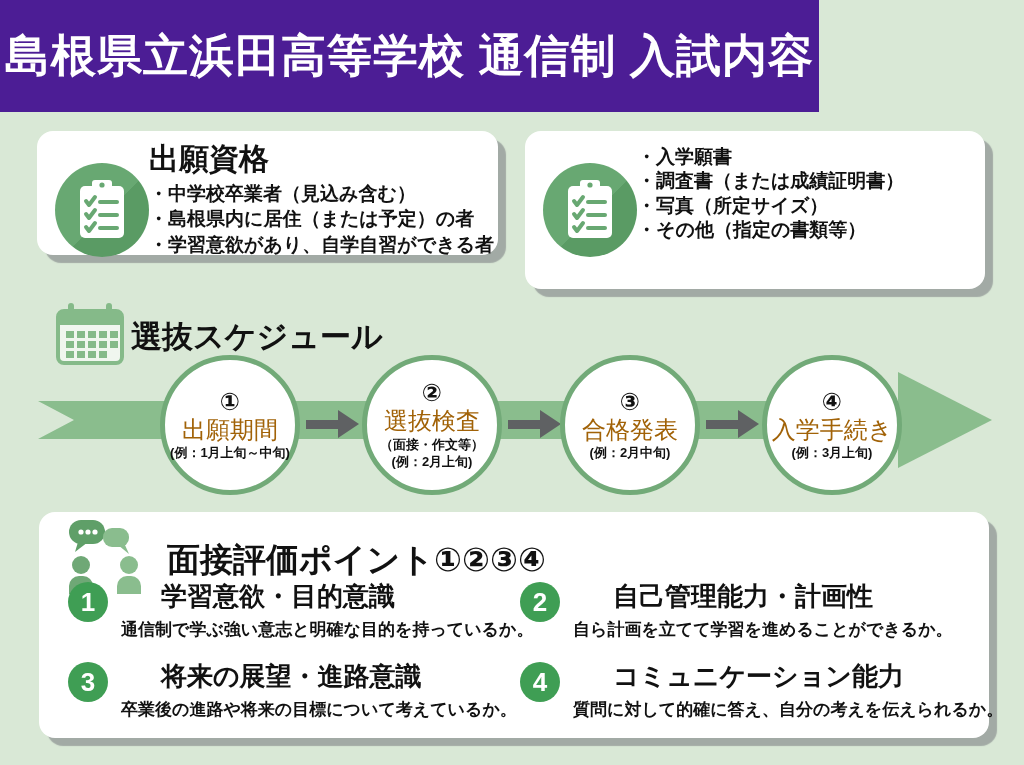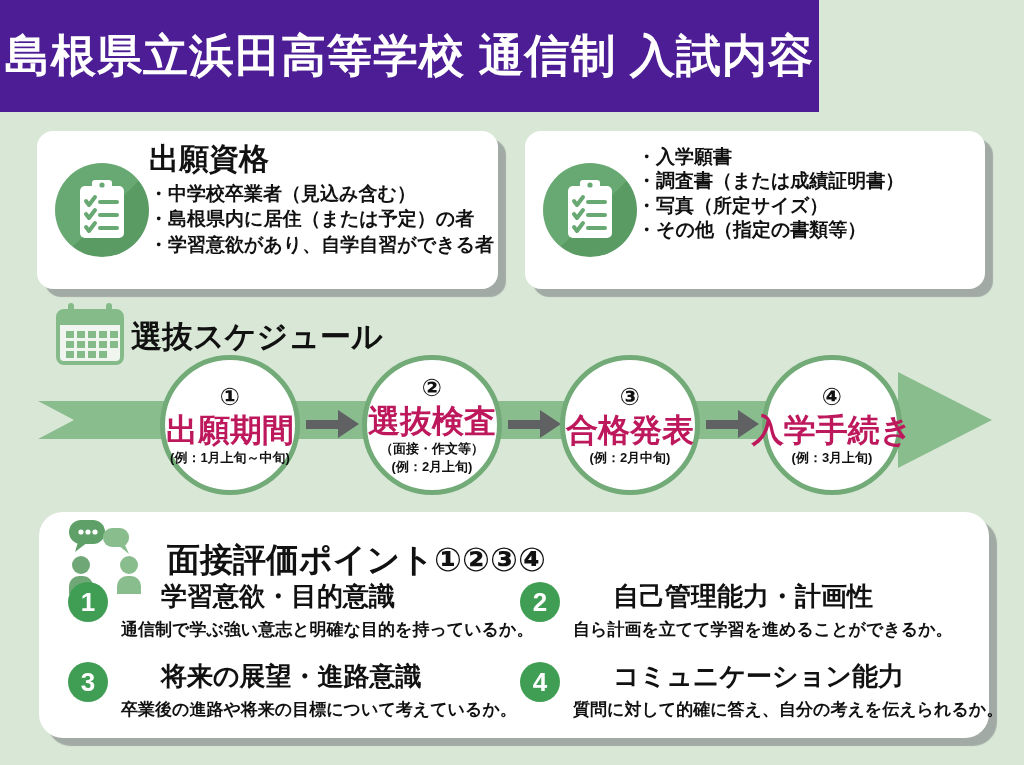--- a/index.html
+++ b/index.html
@@ -7,21 +7,21 @@
   .page{position:relative;width:1024px;height:765px;background:#d9e8d6;overflow:hidden;}
 
   
   .header{position:absolute;left:0;top:0;width:819px;height:112px;background:#4c1d95;
           display:flex;align-items:center;justify-content:center;}
   .header .title{color:#ffffff;font-size:45px;font-weight:800;letter-spacing:1px;white-space:nowrap;}
 
   
   .card{position:absolute;background:#ffffff;border-radius:16px;
         box-shadow:8px 8px 1px #a2aaa5;}
-  .card-qual{left:37px;top:131px;width:461px;height:158px;}
+  .card-qual{left:37px;top:131px;width:461px;height:124px;}
   .card-docs{left:525px;top:131px;width:460px;height:158px;}
 
   .icon-circle{position:absolute;left:18px;top:32px;width:94px;height:94px;border-radius:50%;
                background:linear-gradient(135deg,#68a872 54%,#5a9b64 54%);
                display:flex;align-items:center;justify-content:center;}
   .card-text{position:absolute;left:112px;top:10px;right:8px;}
   .card-title{font-size:30px;font-weight:800;color:#111;line-height:1.2;}
   .bullet-list{margin-top:4px;}
   .bullet-item{font-size:19px;font-weight:700;color:#111;line-height:1.33;white-space:nowrap;}
   .card-docs .bullet-item{line-height:1.28;}
@@ -34,33 +34,33 @@
   .timeline-band{position:absolute;left:38px;top:401px;width:862px;height:38px;background:#8abd8d;
                  clip-path:polygon(0 0,100% 0,100% 100%,0 100%,36px 50%);}
   .timeline-arrowhead{position:absolute;left:898px;top:372px;width:94px;height:96px;background:#8abd8d;
                  clip-path:polygon(0 0,100% 50%,0 100%);}
 
   .step-circle{position:absolute;top:355px;width:140px;height:140px;box-sizing:border-box;
                background:#ffffff;border:5px solid #72aa78;border-radius:50%;
                display:flex;flex-direction:column;align-items:center;justify-content:center;
                text-align:center;z-index:2;}
   .step-num{font-size:24px;font-weight:700;color:#111;line-height:1.15;}
-  .step-label{font-size:32px;font-weight:700;color:#be185d;line-height:1.2;white-space:nowrap;}
+  .step-label{font-size:24px;font-weight:400;color:#a16207;line-height:1.2;white-space:nowrap;}
   .step-sub{font-size:13px;font-weight:700;color:#111;line-height:1.35;white-space:nowrap;}
   .step-sub:empty{display:none;}
   .step-1{left:160px;} .step-2{left:362px;} .step-3{left:560px;} .step-4{left:762px;}
 
   .gray-arrow{position:absolute;top:410px;display:flex;align-items:center;z-index:1;}
   .ga-1{left:306px;} .ga-2{left:508px;} .ga-3{left:706px;}
   .gray-arrow .shaft{width:32px;height:9px;background:#5f6163;}
   .gray-arrow .head{width:0;height:0;border-left:21px solid #5f6163;
                     border-top:14px solid transparent;border-bottom:14px solid transparent;}
 
   
-  .card-interview{left:39px;top:512px;width:950px;height:226px;border-radius:24px;}
+  .card-interview{left:39px;top:512px;width:950px;height:226px;border-radius:16px;}
   .iv-head{position:absolute;left:22px;top:6px;display:flex;align-items:center;gap:16px;}
   .iv-title{font-size:33px;font-weight:800;color:#111;white-space:nowrap;}
 
   .point{position:absolute;display:flex;gap:13px;}
   .pt-1{left:29px;top:70px;} .pt-2{left:481px;top:70px;}
   .pt-3{left:29px;top:150px;} .pt-4{left:481px;top:150px;}
   .num-badge{flex:0 0 auto;width:40px;height:40px;border-radius:50%;background:#3f9e54;
              color:#fff;font-size:26px;font-weight:800;display:flex;align-items:center;justify-content:center;}
   .pt-heading{font-size:26px;font-weight:800;color:#111;line-height:1.15;white-space:nowrap;margin-left:40px;}
   .pt-desc{font-size:17px;font-weight:700;color:#111;margin-top:6px;white-space:nowrap;}

